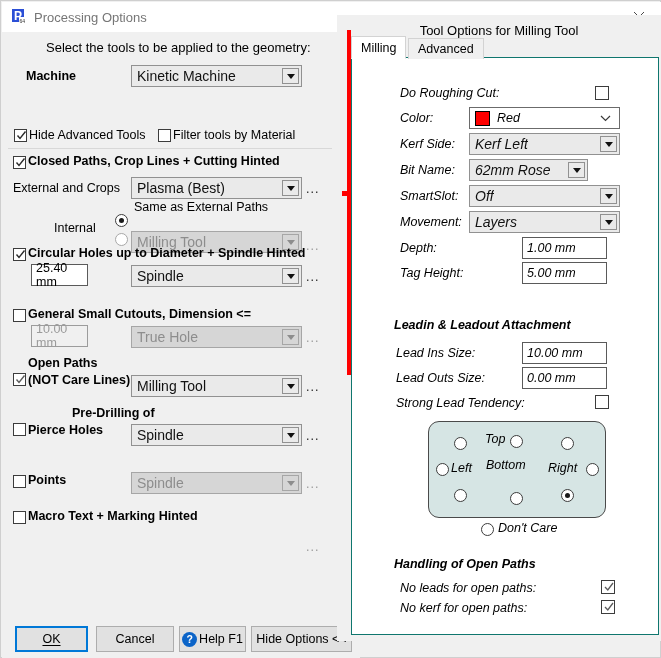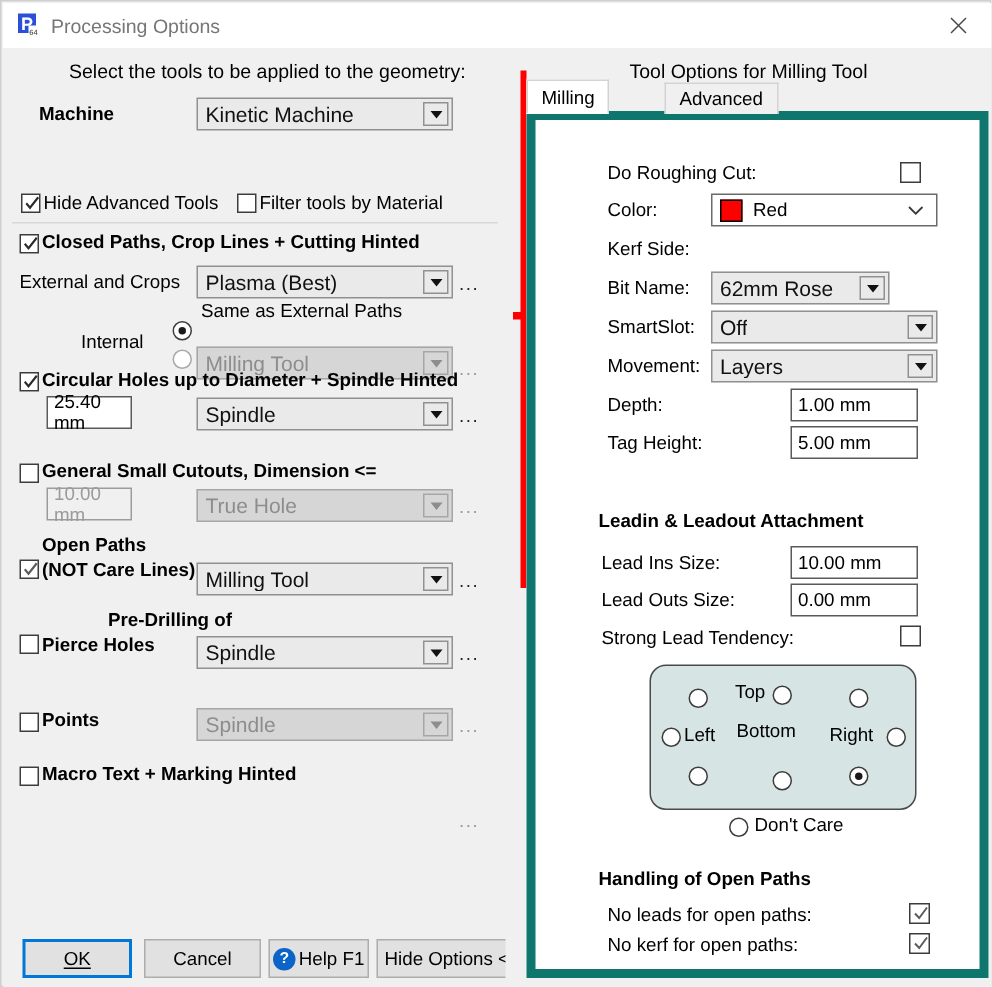--- a/index.html
+++ b/index.html
@@ -63,33 +63,33 @@
 
   
   .btn{position:absolute;height:26px;box-sizing:border-box;border:1px solid #adadad;background:#e1e1e1;
        display:flex;align-items:center;justify-content:center;font-size:12.5px;color:#000;}
   .btn.def{border:2px solid #0078d7;background:#e1e1e1;}
 
   .helpicon{width:15px;height:15px;border-radius:50%;background:#0b64c8;color:#fff;font-size:10.5px;font-weight:bold;
             display:flex;align-items:center;justify-content:center;margin-right:2px;}
 
   
-  .rightpane{position:absolute;left:336px;top:31px;width:324px;height:626px;background:#f0f0f0;}
+  .rightpane{position:absolute;left:336px;top:14px;width:324px;height:626px;background:#f0f0f0;}
   .rp-title{position:absolute;left:0;top:8px;width:324px;text-align:center;font-size:13px;}
 
   .redbar{position:absolute;left:10px;top:15px;width:4px;height:345px;background:#fe0000;}
   .redtick{position:absolute;left:5px;top:176px;width:6px;height:5px;background:#fe0000;}
 
   .tabstrip{position:absolute;left:14px;top:21px;width:310px;height:22px;}
   .tab{position:absolute;top:0;height:22px;box-sizing:border-box;display:flex;align-items:center;
        justify-content:center;font-size:12.5px;padding:0 9px;}
   .tab.sel{background:#fff;border:1px solid #d3d3d3;border-bottom:1px solid #fff;z-index:3;height:23px;}
-  .tab.un{background:#f0f0f0;border:1px solid #d3d3d3;border-bottom:none;z-index:1;top:2px;height:21px;margin-left:35px;}
-
-  .tabpage{position:absolute;left:14px;top:42px;width:308px;height:578px;background:#fff;border:6px solid #0f766e;box-sizing:border-box;}
+  .tab.un{background:#f0f0f0;border:1px solid #d3d3d3;border-bottom:none;z-index:1;top:2px;height:21px;}
+
+  .tabpage{position:absolute;left:14px;top:42px;width:308px;height:578px;background:#fff;border:1px solid #0f766e;box-sizing:border-box;font-style:italic;}
 
   
   .combo2{position:absolute;height:22px;box-sizing:border-box;border:1px solid #6b6b6b;background:#fff;display:flex;align-items:center;}
   .combo2 .swatch{width:15px;height:15px;margin-left:5px;border:1px solid #000;box-sizing:border-box;}
   .combo2 .c2text{margin-left:7px;font-size:12.5px;}
   .combo2 .chev{position:absolute;right:8px;top:7px;}
 
   
   .leadbox{position:absolute;left:76px;top:363px;width:178px;height:97px;background:#d6e5e4;
            border:1px solid #4a4a4a;border-radius:11px;box-sizing:border-box;}
@@ -286,20 +286,26 @@
       <div class="lbl" style="left:48px;top:53px;">Color:</div>
       <div class="combo2" style="left:117px;top:49px;width:151px;">
         <i class="swatch" style="background: rgb(254, 0, 0);"></i>
         <span class="c2text">Red</span>
         <svg class="chev" width="11" height="7" viewBox="0 0 11 7">
             <path d="M1 1 L5.5 5.5 L10 1" stroke="#3a3a3a" stroke-width="1.2" fill="none"></path>
           </svg>
       </div>
 
       <div class="lbl" style="left:48px;top:79px;">Kerf Side:</div>
+      <div class="combo" style="left:117px;top:75px;width:151px;">
+        <div class="ctext">Kerf Left</div>
+        <div class="carrow">
+            <i class="tri"></i>
+          </div>
+      </div>
 
       <div class="lbl" style="left:48px;top:105px;">Bit Name:</div>
       <div class="combo" style="left:117px;top:101px;width:119px;">
         <div class="ctext">62mm Rose</div>
         <div class="carrow">
             <i class="tri"></i>
           </div>
       </div>
 
       <div class="lbl" style="left:48px;top:131px;">SmartSlot:</div>

